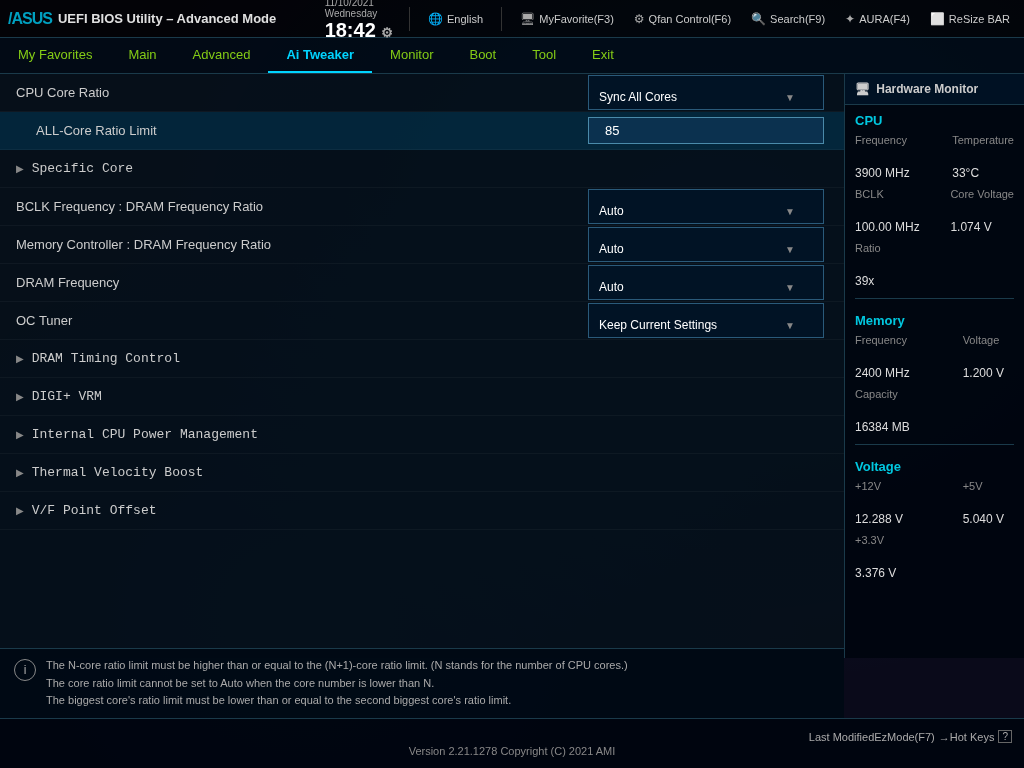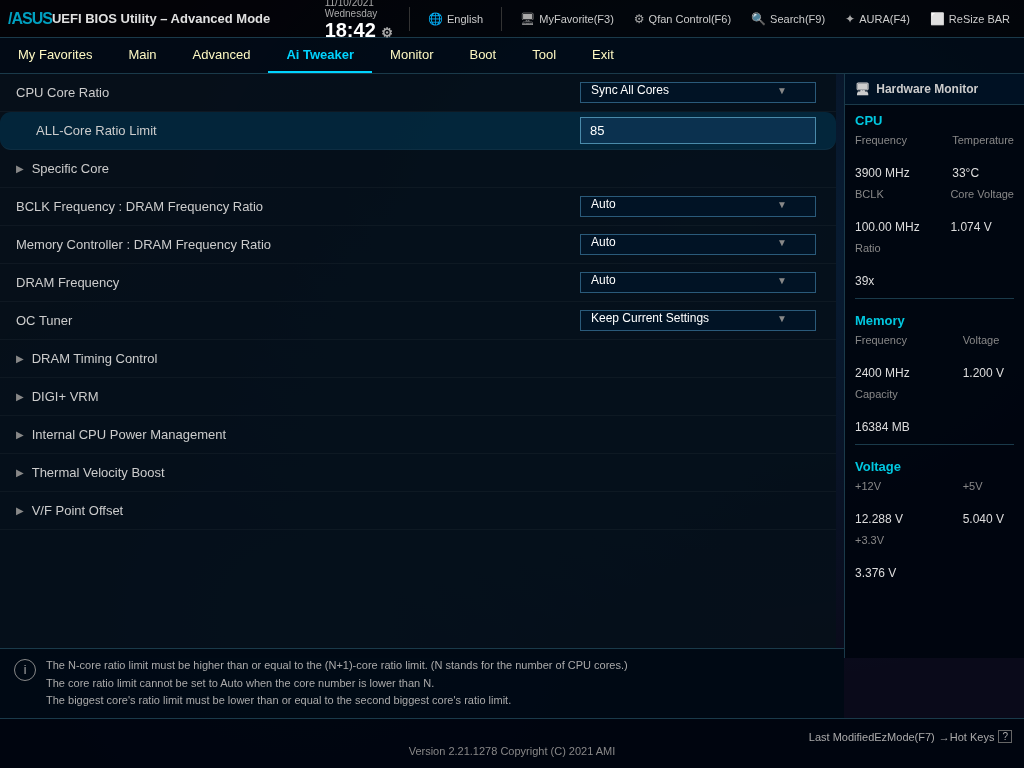--- a/index.html
+++ b/index.html
@@ -33,20 +33,21 @@
       border-bottom: 1px solid #1a3a4a;
       padding: 0 8px;
       gap: 8px;
       position: relative;
       z-index: 10;
     }
 
     .asus-logo {
       display: flex;
       align-items: center;
+      gap: 6px;
       color: #fff;
       font-size: 13px;
       font-weight: bold;
     }
 
     .asus-logo .logo-text {
       color: #00a0c0;
       font-size: 16px;
       font-weight: 900;
       letter-spacing: -1px;
@@ -110,113 +111,111 @@
       position: relative;
       z-index: 10;
     }
 
     .nav-item {
       height: 100%;
       display: flex;
       align-items: center;
       padding: 0 18px;
       font-size: 13px;
-      color: #fef9c3;
+      color: #84cc16;
       cursor: pointer;
       border-bottom: 2px solid transparent;
     }
 
     .nav-item.active {
       color: #00d4ff;
       border-bottom: 2px solid #00d4ff;
       font-weight: 600;
     }
 
     
     .main-layout {
       display: flex;
       height: calc(768px - 38px - 36px - 110px);
       position: relative;
-      gap: 8px;
     }
 
     
     .content-area {
       flex: 1;
       background: rgba(5,15,25,0.9);
       overflow-y: auto;
       padding: 0;
     }
 
     .setting-row {
       display: flex;
       align-items: center;
       min-height: 38px;
       padding: 0 16px;
       border-bottom: 1px solid rgba(255,255,255,0.04);
     }
 
     .setting-row.highlighted {
       background: rgba(0,80,120,0.35);
-      border-radius: 11px;
     }
 
     .setting-label {
       flex: 1;
       font-size: 13px;
       color: #ccc;
     }
 
     .setting-label.indented { padding-left: 20px; }
 
     .setting-value {
       min-width: 240px;
     }
 
     .select-control {
       width: 236px;
       background: rgba(0,20,40,0.8);
       border: 1px solid #2a5a7a;
       color: #fff;
-      padding: 0 28px 5px 10px;
+      padding: 14px 28px 5px 10px;
       font-size: 12px;
       cursor: pointer;
       position: relative;
       display: flex;
       align-items: center;
       justify-content: space-between;
     }
 
     .select-arrow {
       color: #888;
       font-size: 10px;
     }
 
     .text-input {
       width: 236px;
       background: rgba(20,60,100,0.5);
       border: 1px solid #4a8aaa;
       color: #fff;
-      padding: 5px 9px;
+      padding: 5px 16px;
       font-size: 13px;
     }
 
     .expandable-row {
       display: flex;
       align-items: center;
       min-height: 38px;
       padding: 0 16px;
       border-bottom: 1px solid rgba(255,255,255,0.04);
       cursor: pointer;
       gap: 8px;
     }
 
     .expand-arrow { color: #888; font-size: 10px; }
 
-    .expand-label { font-size: 13px; color: #ccc; }
+    .expand-label { font-size: 13px; color: #ccc; font-family: Liberation Mono, monospace; }
 
     
     .right-panel {
       width: 180px;
       background: rgba(0,5,15,0.95);
       border-left: 1px solid #1a3a4a;
       padding: 0;
       overflow-y: auto;
     }
 

